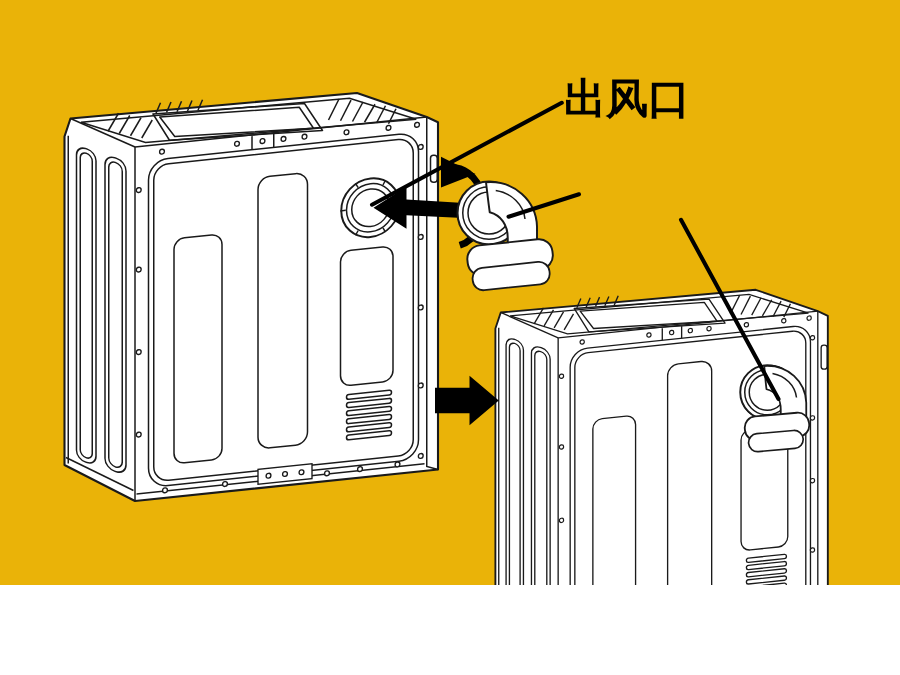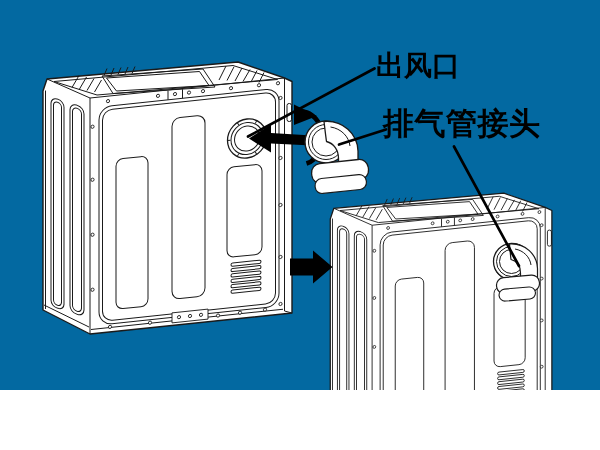--- a/index.html
+++ b/index.html
@@ -1,16 +1,16 @@
 <!DOCTYPE html>
 <html><head>
 <meta charset="utf-8">
 <style>
   html,body{margin:0;padding:0;background:#ffffff;}
-  .stage{position:relative;width:600px;height:390px;background:#0369a1;overflow:hidden;
+  .stage{position:relative;width:600px;height:390px;background:#eab308;overflow:hidden;
          font-family:"Liberation Sans","DejaVu Sans",sans-serif;}
   .stage svg{position:absolute;left:0;top:0;}
   .callout{position:absolute;color:#000;line-height:1;white-space:nowrap;font-weight:600;}
   .callout.l1{left:376px;top:52px;font-size:28px;letter-spacing:0px;}
   .callout.l2{left:383px;top:108px;font-size:31px;letter-spacing:0.5px;}
   
   .ln{stroke:#1a1a1a;fill:none;stroke-width:1;}
   .fw{stroke:#1a1a1a;fill:#ffffff;}
   .blk{fill:#000000;stroke:none;}
   .ld{stroke:#000000;stroke-width:2.7;stroke-linecap:round;fill:none;}
@@ -163,15 +163,14 @@
     <path class="fw" stroke-width="1.2" stroke-linejoin="round" d="M509.5 244 C525.5 243 537 254.5 537.5 268.5 L537.5 280.5 L520.5 280.5 L520.5 273 C520.5 266 517 261 511 259.5 C510.3 254 510 249 509.5 244 Z"></path>
     <path class="ln" stroke-width="0.9" d="M515 249 C523.5 250.5 530 257 531 265"></path>
     <rect class="fw" stroke-width="1.2" x="496.5" y="276.5" width="43" height="16" rx="7.5" transform="rotate(-5 516.5 284.5)"></rect>
     <rect class="fw" stroke-width="1.1" x="499" y="288" width="36.5" height="12" rx="6" transform="rotate(-5 517.5 294)"></rect>
   </g>
 
   <path class="ld" d="M454 146.5 L519 266"></path>
 </svg>
 
 <div class="callout l1">出风口</div>
-<div class="callout l2">排气管接头</div>
 
 </div>
 
 </body></html>

